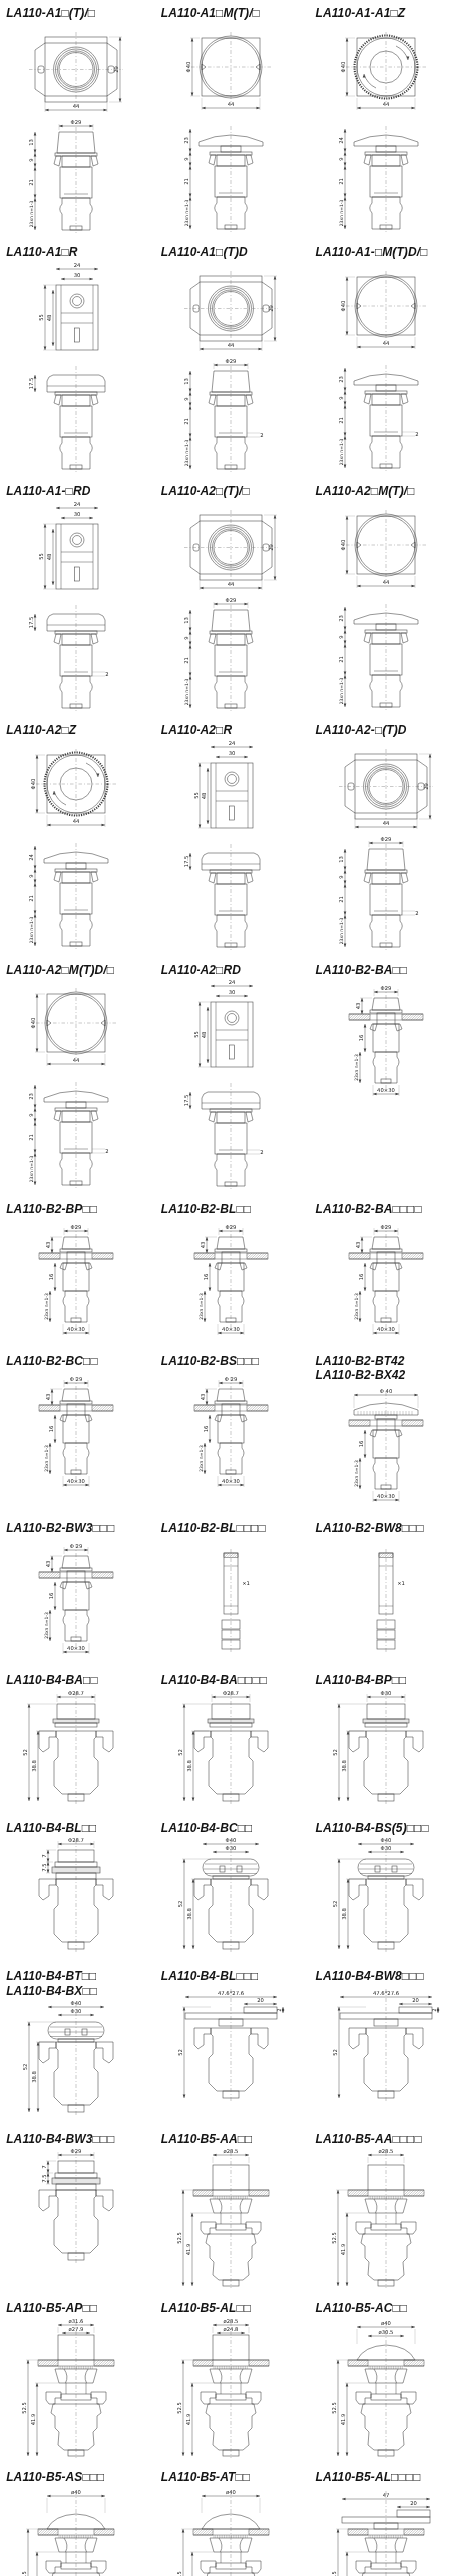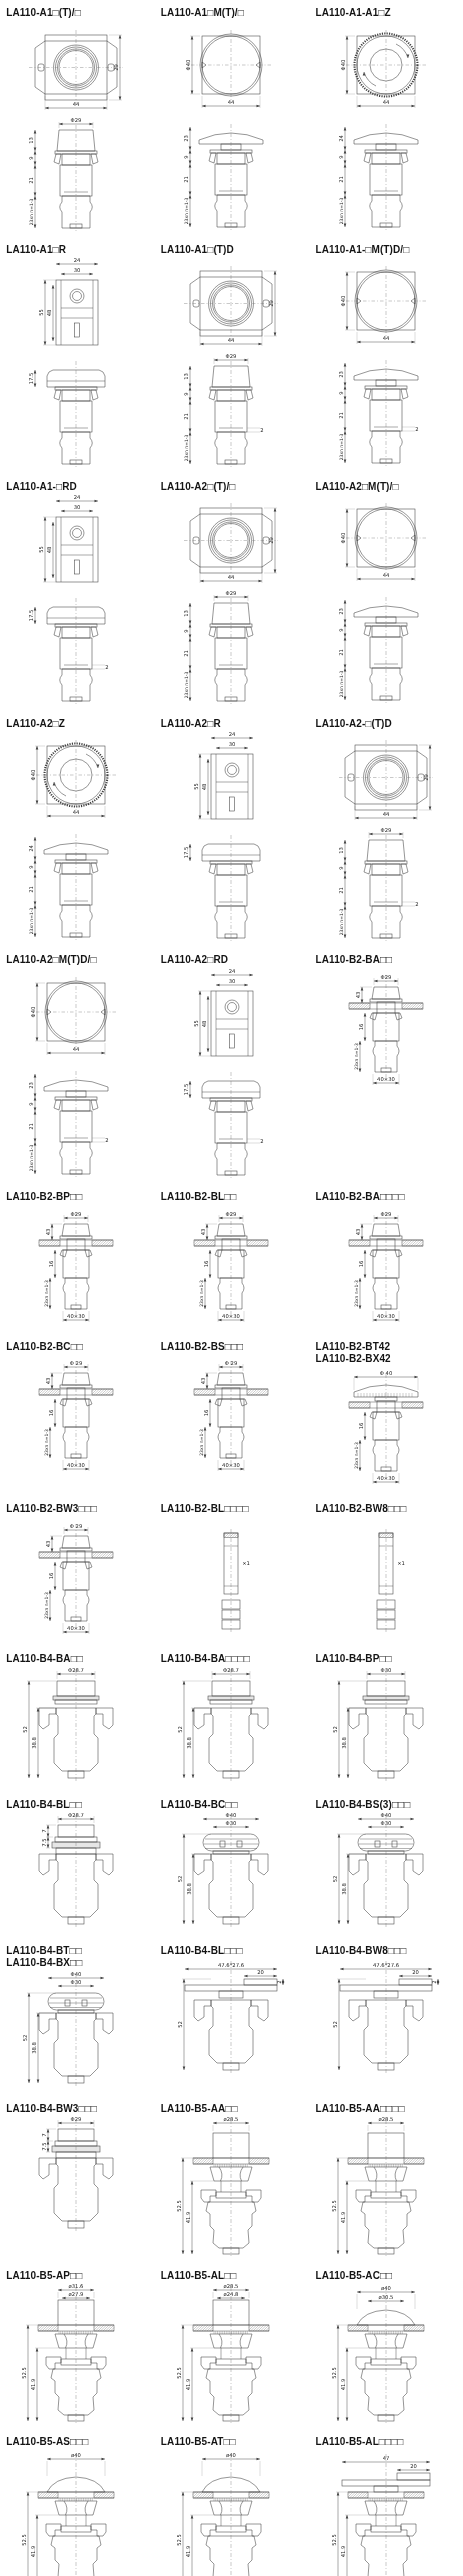--- a/index.html
+++ b/index.html
@@ -1,19 +1,19 @@
 <!DOCTYPE html>
 <html style="font-size:8.2px"><head>
 <meta charset="utf-8">
 <style>
   html,body{margin:0;padding:0;background:#ffffff;}
   .page{width:464px;background:#ffffff;font-family:"Liberation Sans",sans-serif;padding-top:3.1px;}
   .row{display:flex;align-items:flex-start;}
   .cell{width:155px;box-sizing:border-box;padding:4.1px 3.1px 7.2px 6.2px;}
-  .title{font-family:"Liberation Sans",sans-serif;font-weight:bold;font-size:10px;color:#141414;letter-spacing:0.1px;line-height:1.15;margin-bottom:1px;white-space:nowrap;}
+  .title{font-family:"Liberation Sans",sans-serif;font-weight:bold;font-size:12px;color:#141414;letter-spacing:0.1px;line-height:1.15;margin-bottom:1px;white-space:nowrap;font-style:italic;}
   .drawing{width:100%;}
   .drawing svg{display:block;width:140px;height:auto;}
   .dim{font-family:"DejaVu Sans",sans-serif;font-size:10.5px;fill:#222;text-anchor:middle;}
   .dim-small{font-family:"DejaVu Sans",sans-serif;font-size:9px;fill:#222;text-anchor:middle;}
 </style>
 </head>
 <body>
 
 <div class="page" id="catalog">
     <div class="row">
@@ -1708,21 +1708,21 @@
             <text class="dim" x="42" y="136" transform="rotate(-90 42 136)">52</text>
             <line x1="96" y1="86" x2="60" y2="86" stroke="#888" stroke-width="0.6"></line>
             <line x1="64" y1="86" x2="64" y2="226" stroke="#3f3f3f" stroke-width="0.9"></line>
             <polygon points="64,86 61.4,93 66.6,93" fill="#3f3f3f"></polygon>
             <polygon points="64,226 61.4,219 66.6,219" fill="#3f3f3f"></polygon>
             <text class="dim" x="60" y="156" transform="rotate(-90 60 156)">38.8</text>
           </svg>
         </div>
       </div>
       <div class="cell">
-        <div class="title">LA110-B4-BS(3)□□□</div>
+        <div class="title">LA110-B4-BS(5)□□□</div>
         <div class="drawing">
           <svg viewBox="0 0 280 244" xmlns="http://www.w3.org/2000/svg">
             <line x1="84" y1="16" x2="196" y2="16" stroke="#3f3f3f" stroke-width="0.9"></line>
             <polygon points="84,16 91,13.4 91,18.6" fill="#3f3f3f"></polygon>
             <polygon points="196,16 189,13.4 189,18.6" fill="#3f3f3f"></polygon>
             <text class="dim" x="140" y="12.5">Φ40</text>
             <line x1="104" y1="32" x2="176" y2="32" stroke="#3f3f3f" stroke-width="0.9"></line>
             <polygon points="104,32 111,29.4 111,34.6" fill="#3f3f3f"></polygon>
             <polygon points="176,32 169,29.4 169,34.6" fill="#3f3f3f"></polygon>
             <text class="dim" x="140" y="28.5">Φ30</text>

